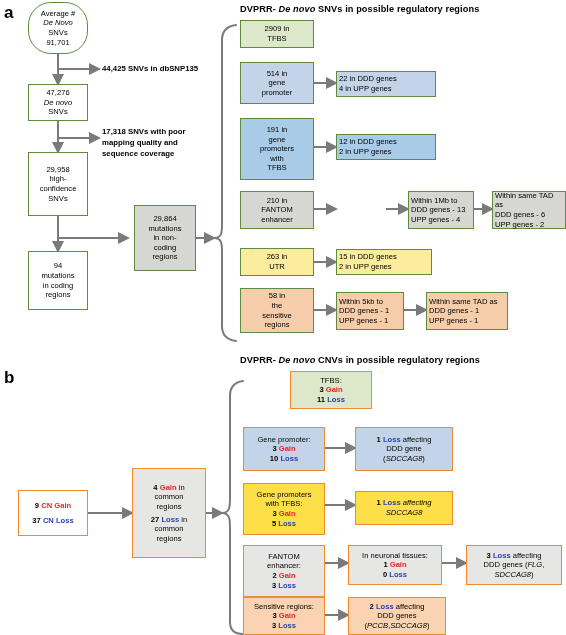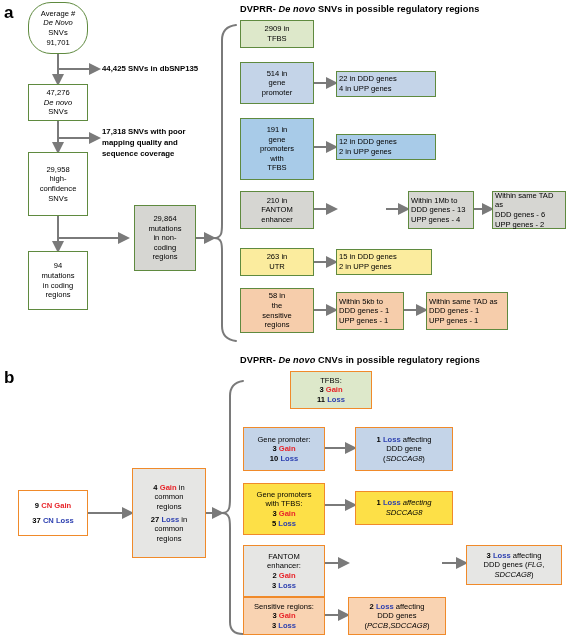--- a/index.html
+++ b/index.html
@@ -257,20 +257,25 @@
     <span class="tx"><span class="num">1</span> <span class="loss">Loss</span><span class="ital"> affecting
 <i>SDCCAG8</i></span></span>
   </div>
 
   <div class="box o-gray" style="left:243px;top:545px;width:82px;height:52px;flex-direction:column;">
     <div style="white-space:pre-line">FANTOM
 enhancer:</div>
     <div><span class="num">2</span> <span class="gain">Gain</span></div>
     <div><span class="num">3</span> <span class="loss">Loss</span></div>
   </div>
+  <div class="box o-gray" style="left:348px;top:545px;width:94px;height:40px;flex-direction:column;">
+    <div>In neuronal tissues:</div>
+    <div><span class="num">1</span> <span class="gain">Gain</span></div>
+    <div><span class="num">0</span> <span class="loss">Loss</span></div>
+  </div>
   <div class="box o-gray" style="left:466px;top:545px;width:96px;height:40px;">
     <span class="tx"><span class="num">3</span> <span class="loss">Loss</span><span> affecting
 DDD genes (<i>FLG</i>,
 <i>SDCCAG8</i>)</span></span>
   </div>
 
   <div class="box o-peach" style="left:243px;top:597px;width:82px;height:38px;flex-direction:column;">
     <div>Sensitive regions:</div>
     <div><span class="num">3</span> <span class="gain">Gain</span></div>
     <div><span class="num">3</span> <span class="loss">Loss</span></div>

